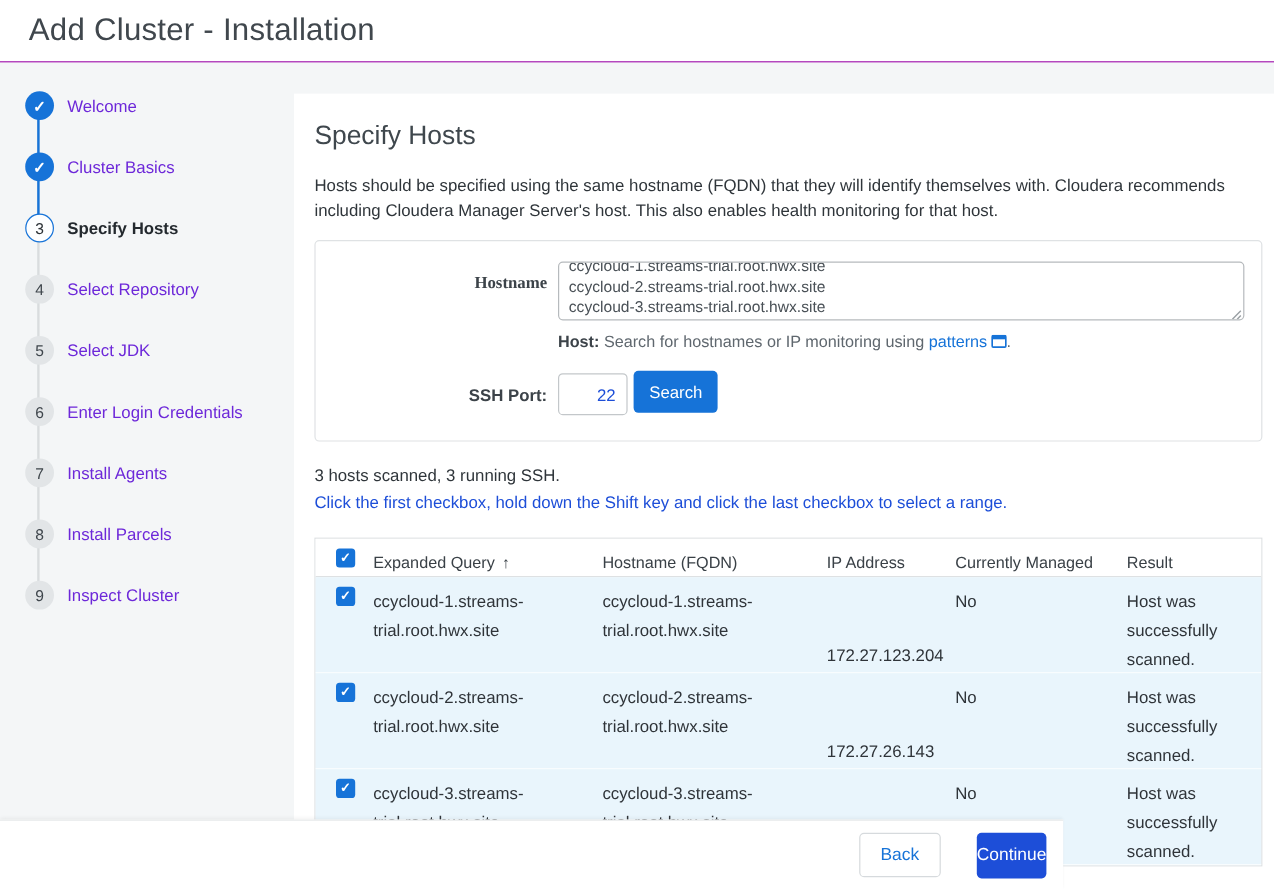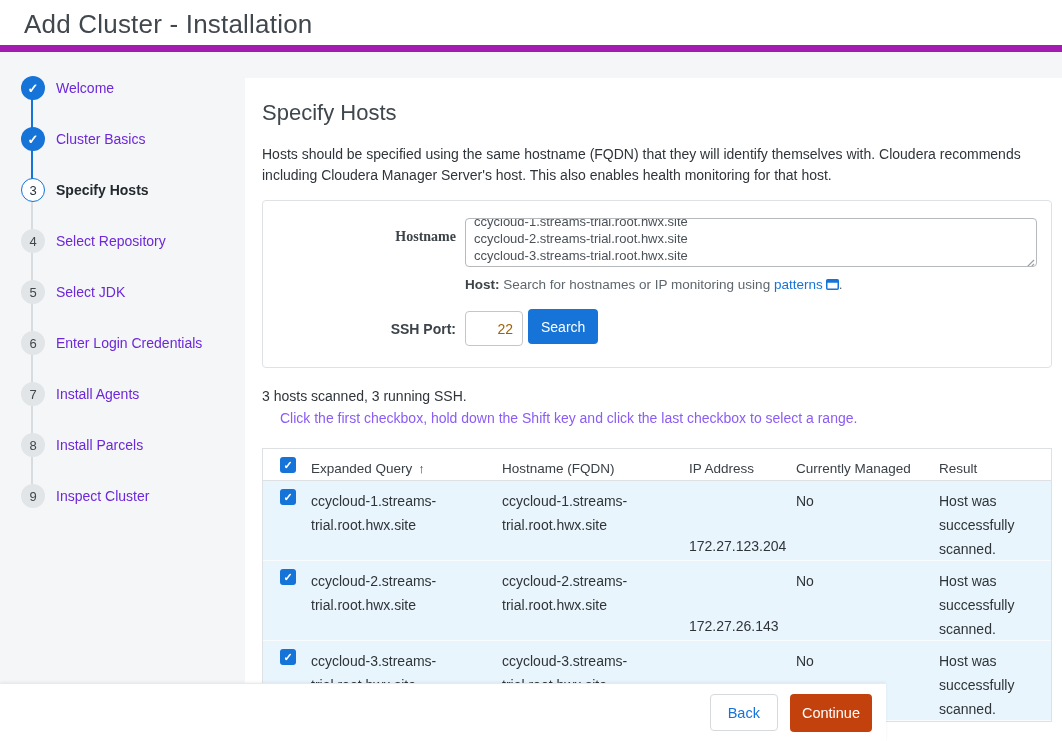--- a/index.html
+++ b/index.html
@@ -1,21 +1,21 @@
 <!DOCTYPE html>
 <html><head>
 <meta charset="utf-8">
 <style>
   * { margin:0; padding:0; box-sizing:border-box; }
   html,body { width:1062px; height:741px; overflow:hidden;
     font-family:"Liberation Sans", sans-serif; background:#fff; color:#2f353a; }
 
   
   .titlebar { position:absolute; left:0; top:0; width:1062px; height:52px;
-    background:#fff; border-bottom:7px solid #a21caf; z-index:5; }
+    background:#fff; border-bottom:1px solid #a21caf; z-index:5; }
   .titlebar h1 { position:absolute; left:24px; top:9px; font-size:26px; font-weight:400;
     color:#40474d; letter-spacing:.2px; }
 
   
   .workspace { position:absolute; left:0; top:52px; width:1062px; height:689px;
     background:#f4f6f7; }
 
   
   .sidebar { position:absolute; left:0; top:0; width:245px; height:100%; }
   .rail { position:absolute; left:31px; top:36px; width:2px; height:408px; background:#d9dcde; }
@@ -49,28 +49,28 @@
     border:1px solid #b6babd; border-radius:4px; background:#fff; overflow:hidden;
     padding:0 8px; cursor:text; }
   .hostname-text { margin-top:-6px; font-size:13px; line-height:17px; color:#4a5157;
     white-space:pre-line; }
   .resize-handle { position:absolute; right:1px; bottom:1px; width:11px; height:11px; }
   .hint { position:absolute; left:202px; top:76px; font-size:13.5px; color:#5f676e; }
   .hint b { color:#3c4349; }
   .hint a { color:#1673d8; text-decoration:none; }
   .ext-icon { display:inline-block; vertical-align:-1px; margin-left:3px; }
   .ssh-input { position:absolute; left:202px; top:110px; width:58px; height:35px;
-    border:1px solid #c3c7ca; border-radius:4px; font-size:14px; color:#a16207;
+    border:1px solid #c3c7ca; border-radius:4px; font-size:14px; color:#1d4ed8;
     text-align:right; padding:0 9px; font-family:"Liberation Sans",sans-serif; }
   .btn-search { position:absolute; left:265px; top:108px; height:35px; padding:0 13px;
     background:#1673d8; color:#fff; border:none; border-radius:4px; font-size:14px;
     font-family:"Liberation Sans",sans-serif; cursor:pointer; }
 
   .scan-summary { position:absolute; left:17px; top:310px; font-size:14px; color:#2f353a; }
-  .scan-instruction { position:absolute; left:17px; top:332px; font-size:14px; color:#8b5cf6;margin-left:18px; }
+  .scan-instruction { position:absolute; left:17px; top:332px; font-size:14px; color:#1d4ed8; }
 
   
   .hosts-table { position:absolute; left:17px; top:370px; width:790px;
     border:1px solid #dee1e3; background:#fff; }
   .tr { display:grid; grid-template-columns:48px 191px 187px 107px 143px 114px; }
   .thead { height:32px; background:#fff; border-bottom:1px solid #dee1e3; }
   .thead .td { padding-top:8px; font-size:13.5px; color:#3a4147; font-weight:400; }
   .tbody .tr { height:80px; background:#e9f5fc; border-bottom:1px solid #f8fcfe; }
   .td { font-size:14px; color:#2f3439; line-height:24px; padding:8px 28px 0 0;
     overflow:hidden; }
@@ -83,23 +83,23 @@
   .td.ip { padding-right:6px;margin-top:45px; }
 
   
   .footer { position:absolute; left:0; top:683px; width:886px; height:58px;
     background:#fff; border-top:1px solid #e8eaec; box-shadow:0 -1px 3px rgba(0,0,0,.06);
     z-index:10; display:flex; align-items:center; justify-content:flex-end; gap:12px;
     padding-right:14px; }
   .btn-back { height:37px; padding:0 17px; background:#fff; color:#1673d8;
     border:1px solid #d6dadd; border-radius:4px; font-size:14.5px;
     font-family:"Liberation Sans",sans-serif; cursor:pointer; }
-  .btn-continue { height:38px; padding:0 12px; background:#c2410c; color:#fff;
+  .btn-continue { height:38px; padding:0 0; background:#1d4ed8; color:#fff;
     border:none; border-radius:4px; font-size:14.5px;
-    font-family:"Liberation Sans",sans-serif; cursor:pointer; }
+    font-family:"Liberation Sans",sans-serif; cursor:pointer;margin-left:18px; }
 </style>
 </head>
 <body>
 
 <div class="titlebar">
   <h1>Add Cluster - Installation</h1>
 </div>
 
 <div class="workspace">
 

